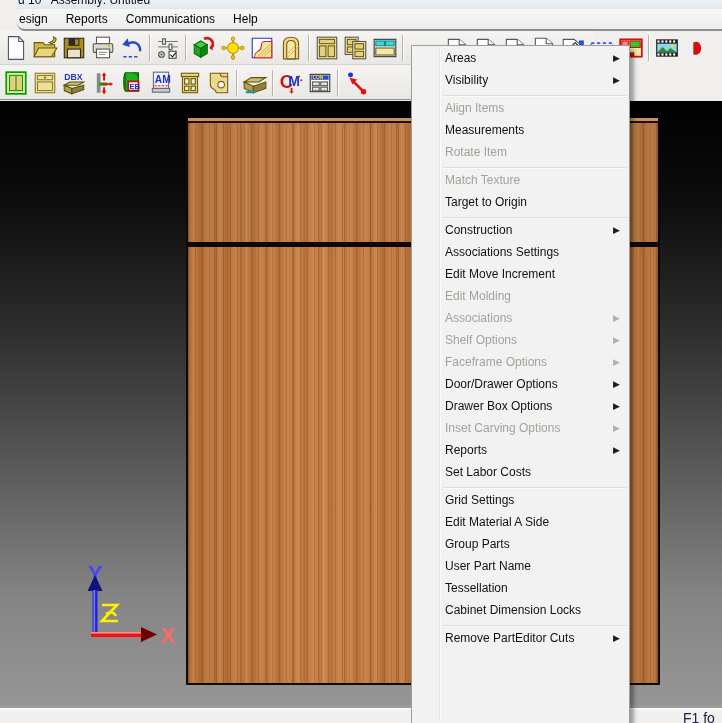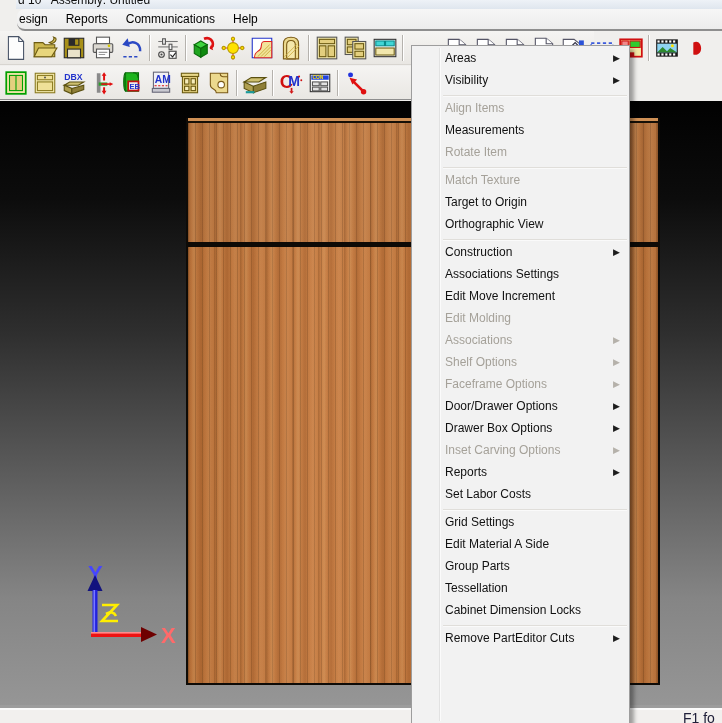--- a/index.html
+++ b/index.html
@@ -497,37 +497,37 @@
   <div class="context-menu" id="ctxmenu">
       <div class="menu-item"><span>Areas</span><span class="menu-arrow">▶</span></div>
       <div class="menu-item"><span>Visibility</span><span class="menu-arrow">▶</span></div>
       <div class="menu-sep"></div>
       <div class="menu-item disabled"><span>Align Items</span></div>
       <div class="menu-item"><span>Measurements</span></div>
       <div class="menu-item disabled"><span>Rotate Item</span></div>
       <div class="menu-sep"></div>
       <div class="menu-item disabled"><span>Match Texture</span></div>
       <div class="menu-item"><span>Target to Origin</span></div>
-      <div class="menu-item"><span>Orthographic View</span></div>
       <div class="menu-sep"></div>
       <div class="menu-item"><span>Construction</span><span class="menu-arrow">▶</span></div>
       <div class="menu-item"><span>Associations Settings</span></div>
       <div class="menu-item"><span>Edit Move Increment</span></div>
       <div class="menu-item disabled"><span>Edit Molding</span></div>
       <div class="menu-item disabled"><span>Associations</span><span class="menu-arrow">▶</span></div>
       <div class="menu-item disabled"><span>Shelf Options</span><span class="menu-arrow">▶</span></div>
       <div class="menu-item disabled"><span>Faceframe Options</span><span class="menu-arrow">▶</span></div>
       <div class="menu-item"><span>Door/Drawer Options</span><span class="menu-arrow">▶</span></div>
       <div class="menu-item"><span>Drawer Box Options</span><span class="menu-arrow">▶</span></div>
       <div class="menu-item disabled"><span>Inset Carving Options</span><span class="menu-arrow">▶</span></div>
       <div class="menu-item"><span>Reports</span><span class="menu-arrow">▶</span></div>
       <div class="menu-item"><span>Set Labor Costs</span></div>
       <div class="menu-sep"></div>
       <div class="menu-item"><span>Grid Settings</span></div>
       <div class="menu-item"><span>Edit Material A Side</span></div>
       <div class="menu-item"><span>Group Parts</span></div>
+      <div class="menu-item"><span>User Part Name</span></div>
       <div class="menu-item"><span>Tessellation</span></div>
       <div class="menu-item"><span>Cabinet Dimension Locks</span></div>
       <div class="menu-sep"></div>
       <div class="menu-item"><span>Remove PartEditor Cuts</span><span class="menu-arrow">▶</span></div>
     </div>
 
 </div>
 
 </body></html>

